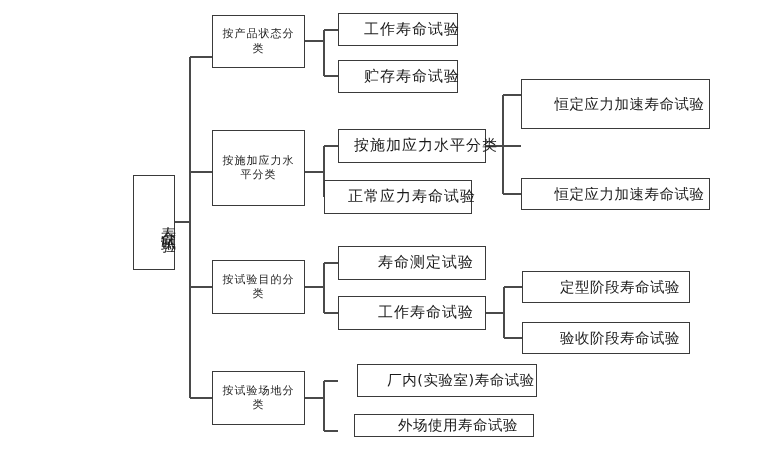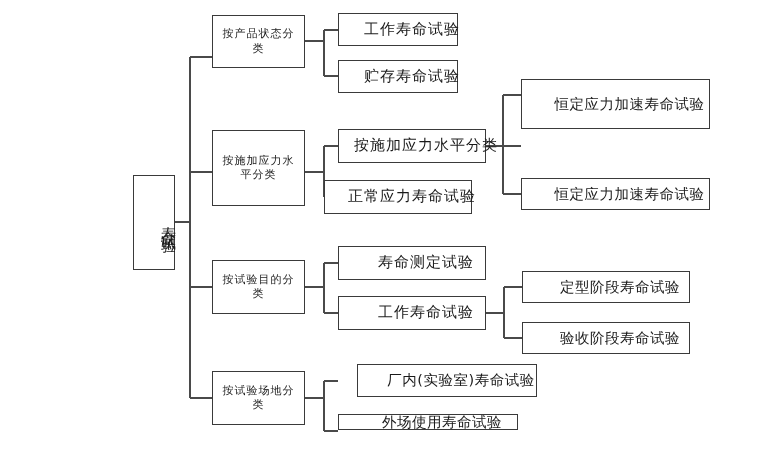--- a/index.html
+++ b/index.html
@@ -134,15 +134,15 @@
   <div class="node node-leaf" style="left:338px; top:296px; width:148px; height:34px;">工作寿命试验</div>
 
   <div class="node node-leaf node-leaf-wide" style="left:522px; top:271px; width:168px; height:32px;">定型阶段寿命试验</div>
 
   <div class="node node-cat" style="left:212px; top:371px; width:93px; height:54px;">按试验场地分类</div>
 
   <div class="node node-leaf node-leaf-wide" style="left:522px; top:322px; width:168px; height:32px;">验收阶段寿命试验</div>
 
   <div class="node node-leaf node-leaf-wide" style="left:338px; top:364px; width:180px; height:33px;margin-left:19px;">厂内(实验室)寿命试验</div>
 
-  <div class="node node-leaf node-leaf-wide" style="left:338px; top:414px; width:180px; height:16px;text-align:right;">外场使用寿命试验</div>
+  <div class="node node-leaf node-leaf-wide" style="left:354px; top:414px; width:180px; height:23px;text-align:right;">外场使用寿命试验</div>
 
 </div>
 
 </body></html>

